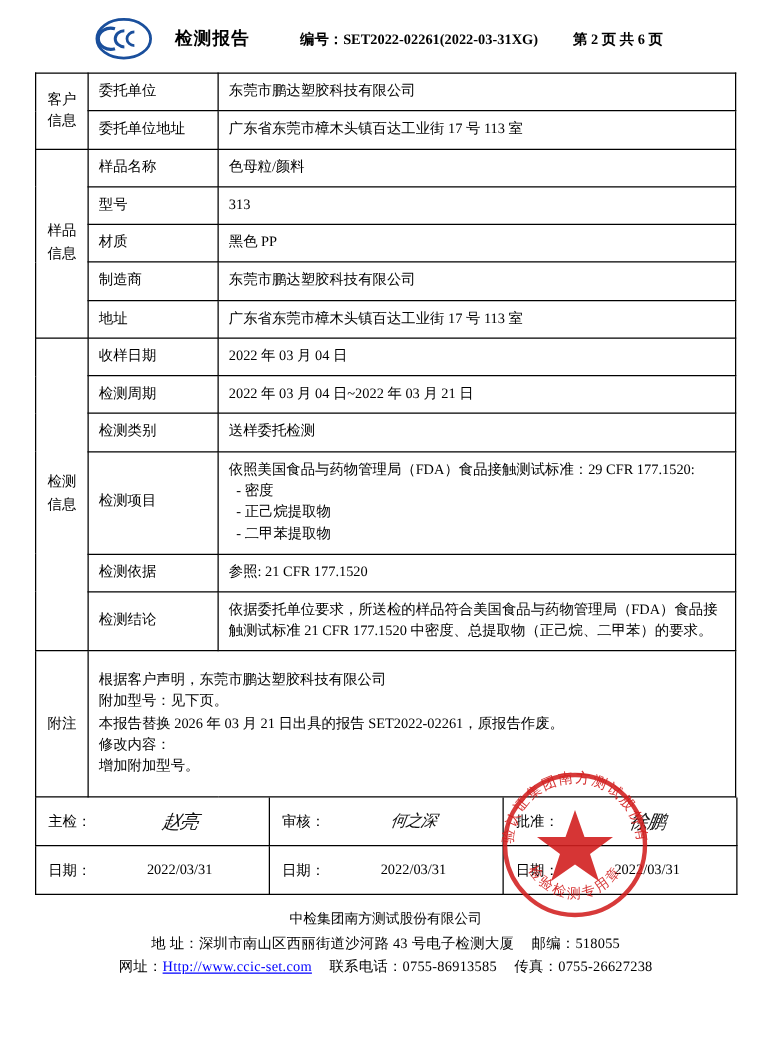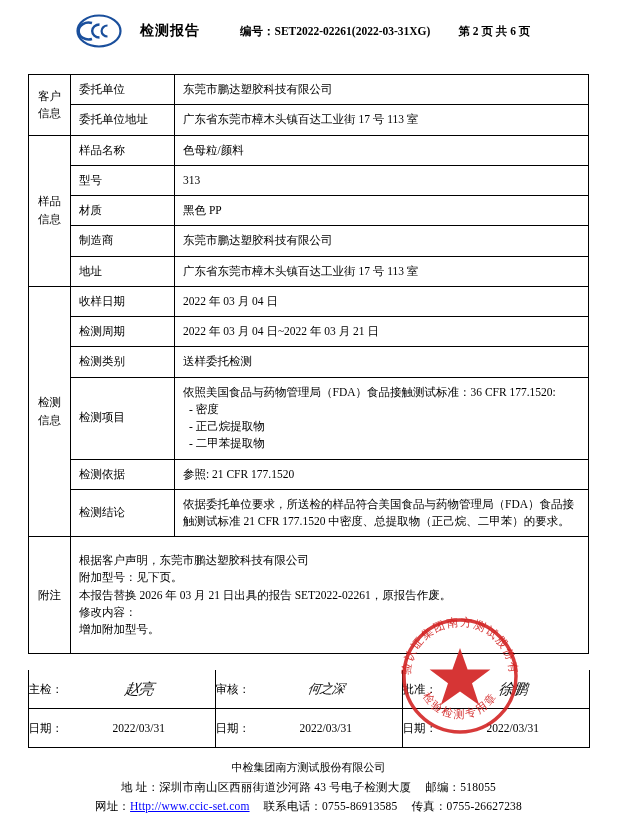--- a/index.html
+++ b/index.html
@@ -58,21 +58,21 @@
     font-size: 11.5px;
     font-weight: bold;
     margin-left: 28px;
     white-space: nowrap;
   }
 
   
   table.main {
     border-collapse: collapse;
     width: 561px;
-    margin: 16px auto;
+    margin: 0 auto;
     table-layout: fixed;
   }
   table.main td {
     border: 1px solid #000;
     padding: 6px 8px;
     font-size: 11.5px;
     vertical-align: middle;
     line-height: 1.5;
   }
   td.sect {
@@ -124,20 +124,21 @@
     font-size: 11.5px;
     padding: 0;
     height: 38px;
     vertical-align: middle;
     position: relative;
   }
   .sig-cell {
     display: flex;
     align-items: center;
     height: 38px;
+    padding-left: 10px;
   }
   .sig-label {
     flex: 0 0 auto;
     white-space: nowrap;
   }
   .sig-val {
     flex: 1 1 auto;
     text-align: center;
     font-family: "Liberation Serif", serif;
   }
@@ -263,21 +264,21 @@
         <td class="label">检测周期</td>
         <td class="value">2022 年 03 月 04 日~2022 年 03 月 21 日</td>
       </tr>
       <tr>
         <td class="label">检测类别</td>
         <td class="value">送样委托检测</td>
       </tr>
       <tr>
         <td class="label">检测项目</td>
         <td class="value multiline">
-          <div>依照美国食品与药物管理局（FDA）食品接触测试标准：36 CFR 177.1520:</div>
+          <div>依照美国食品与药物管理局（FDA）食品接触测试标准：29 CFR 177.1520:</div>
           <div class="indent-item">- 密度</div>
           <div class="indent-item">- 正己烷提取物</div>
           <div class="indent-item">- 二甲苯提取物</div>
         </td>
       </tr>
       <tr>
         <td class="label">检测依据</td>
         <td class="value">参照: 21 CFR 177.1520</td>
       </tr>
       <tr>

